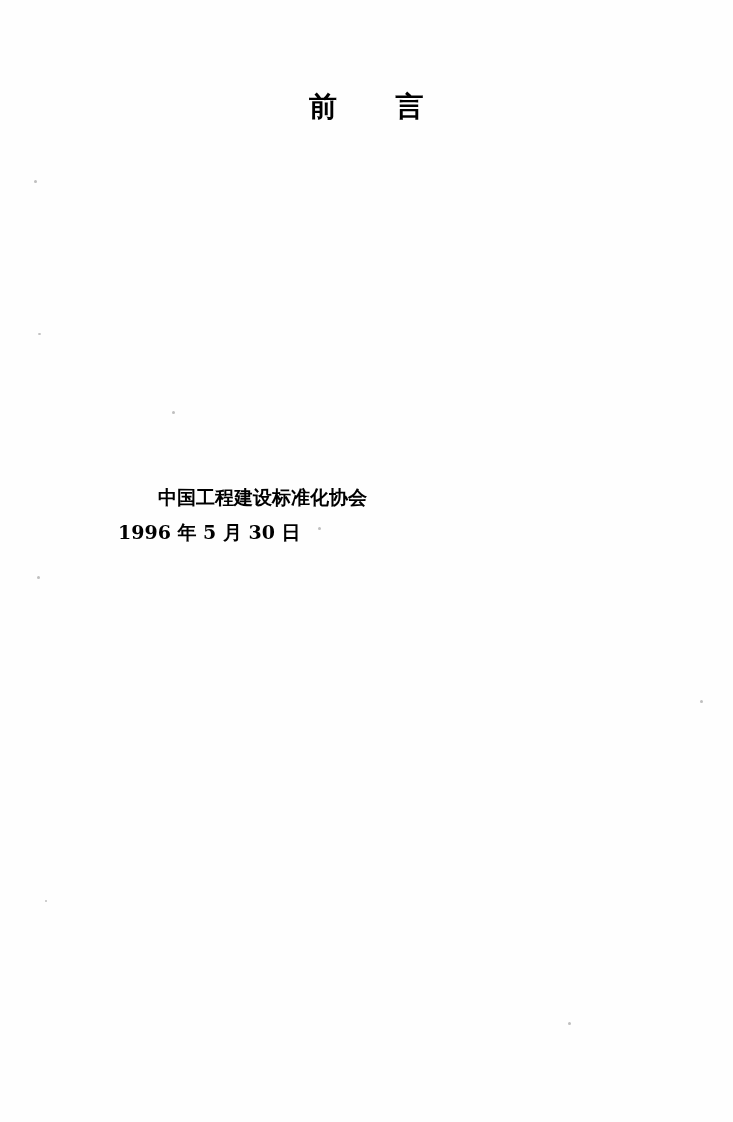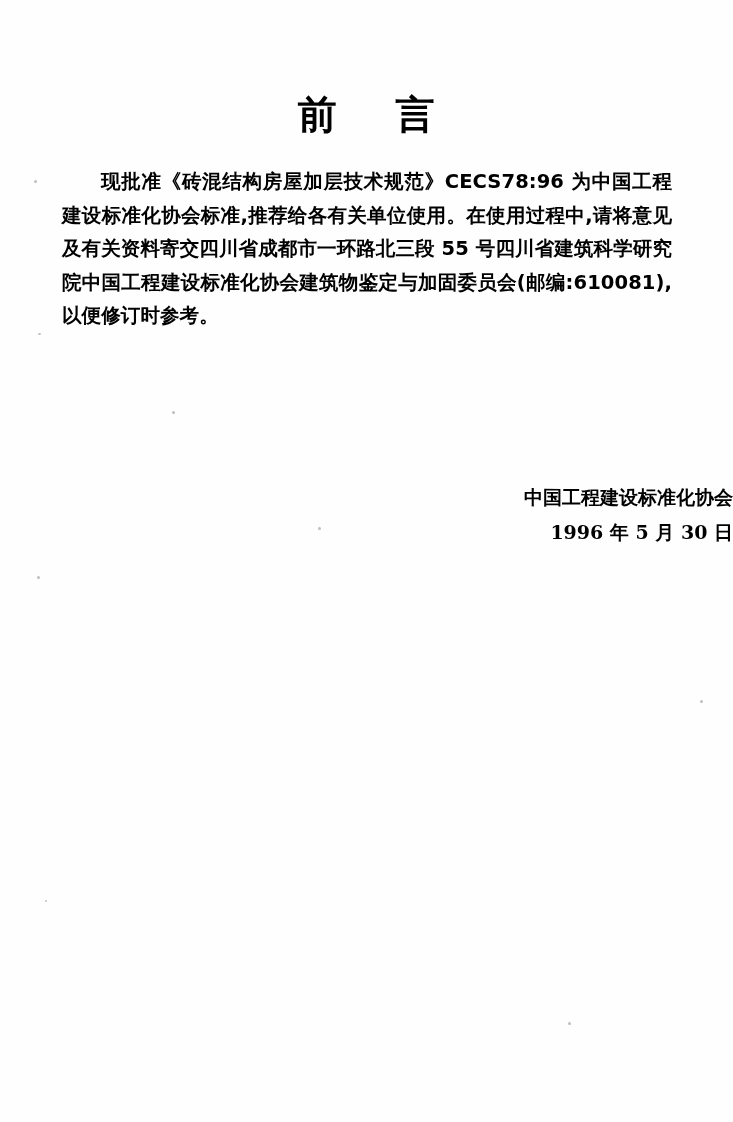--- a/index.html
+++ b/index.html
@@ -29,21 +29,21 @@
     border-radius: 50%;
     opacity: .55;
   }
 
   .doc-title {
     position: absolute;
     top: 88px;
     left: 0;
     width: 100%;
     text-align: center;
-    font-size: 39px;
+    font-size: 28px;
     font-weight: bold;
     letter-spacing: 0.02em;
     font-family: "DejaVu Sans", "Liberation Sans", sans-serif;
   }
   .doc-title .gap {
     display: inline-block;
     width: 58px;
   }
 
   .body-block {
@@ -61,21 +61,21 @@
     margin: 0;
     text-indent: 2em;
     letter-spacing: 0.005em;
   }
 
   .signature {
     position: absolute;
     top: 480px;
     left: 0;
     width: 100%;
-    text-align: right;
+    text-align: left;
     font-size: 19px;
     font-weight: bold;
     line-height: 1.85;
     font-family: "DejaVu Sans", "Liberation Sans", sans-serif;
   }
   .signature .line1 {
     padding-left: 158px;
   }
   .signature .line2 {
     padding-left: 118px;
@@ -94,22 +94,19 @@
   <div class="speck" style="left:172px; top:411px; width:3px; height:3px;"></div>
   <div class="speck" style="left:318px; top:527px; width:3px; height:3px;"></div>
   <div class="speck" style="left:568px; top:1022px; width:3px; height:3px;"></div>
   <div class="speck" style="left:700px; top:700px; width:3px; height:3px;"></div>
   <div class="speck" style="left:45px;  top:900px; width:2px; height:2px;"></div>
 
   <div class="doc-title">
     <span>前</span><span class="gap"></span><span>言</span>
   </div>
 
-  <div class="body-block">
-    <p>现批准《砖混结构房屋加层技术规范》CECS78:96 为中国工程建设标准化协会标准,推荐给各有关单位使用。在使用过程中,请将意见及有关资料寄交四川省成都市一环路北三段 55 号四川省建筑科学研究院中国工程建设标准化协会建筑物鉴定与加固委员会(邮编:610081),以便修订时参考。</p>
-  </div>
 
   <div class="signature">
     <div class="line1">中国工程建设标准化协会</div>
     <div class="line2">1996 年 5 月 30 日</div>
   </div>
 
 </div>
 
 </body></html>

